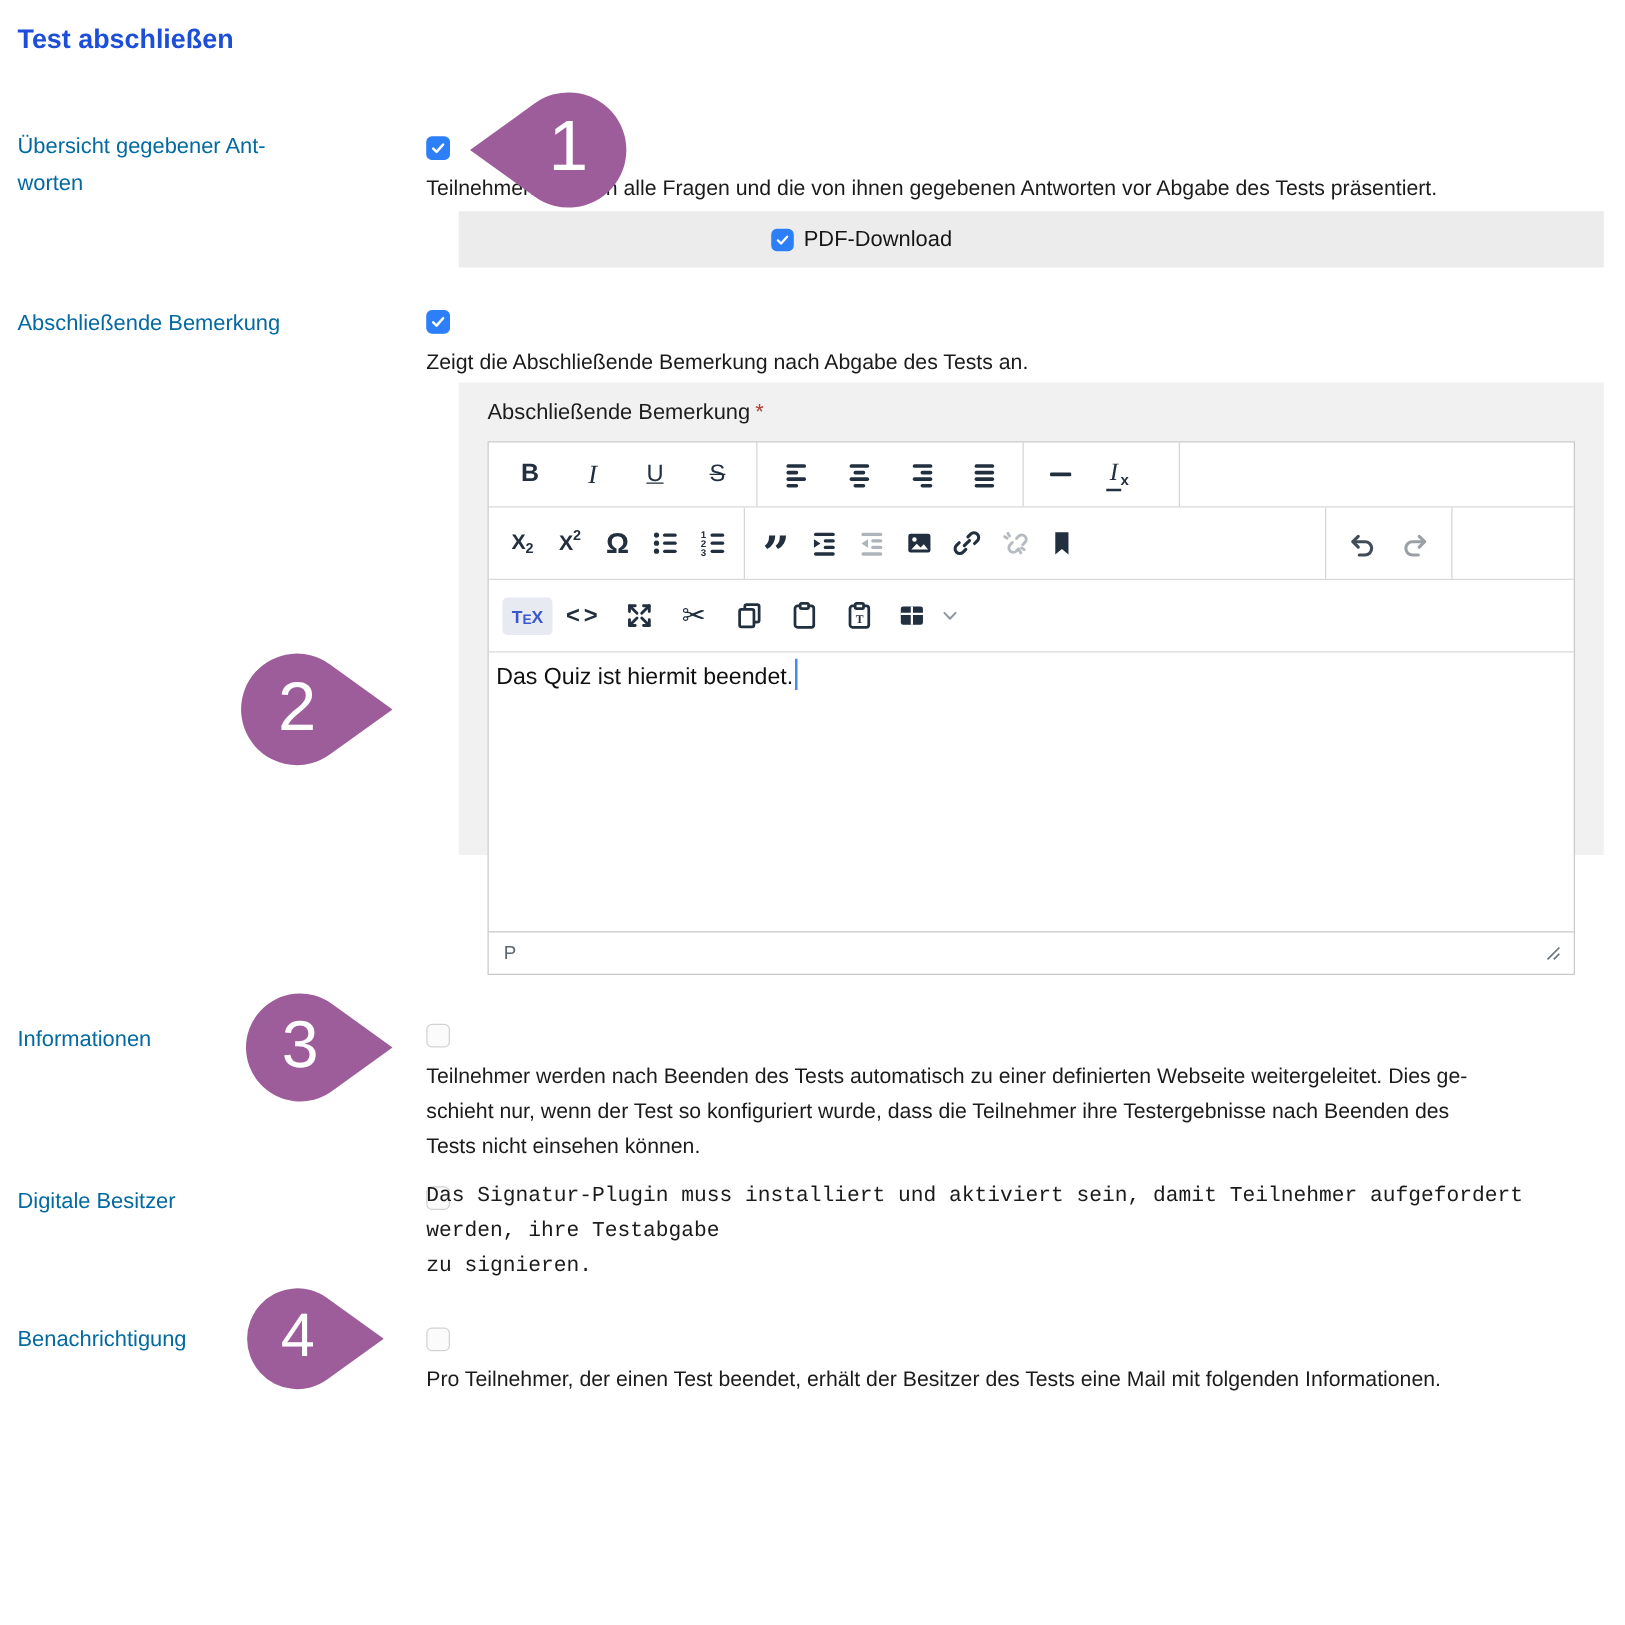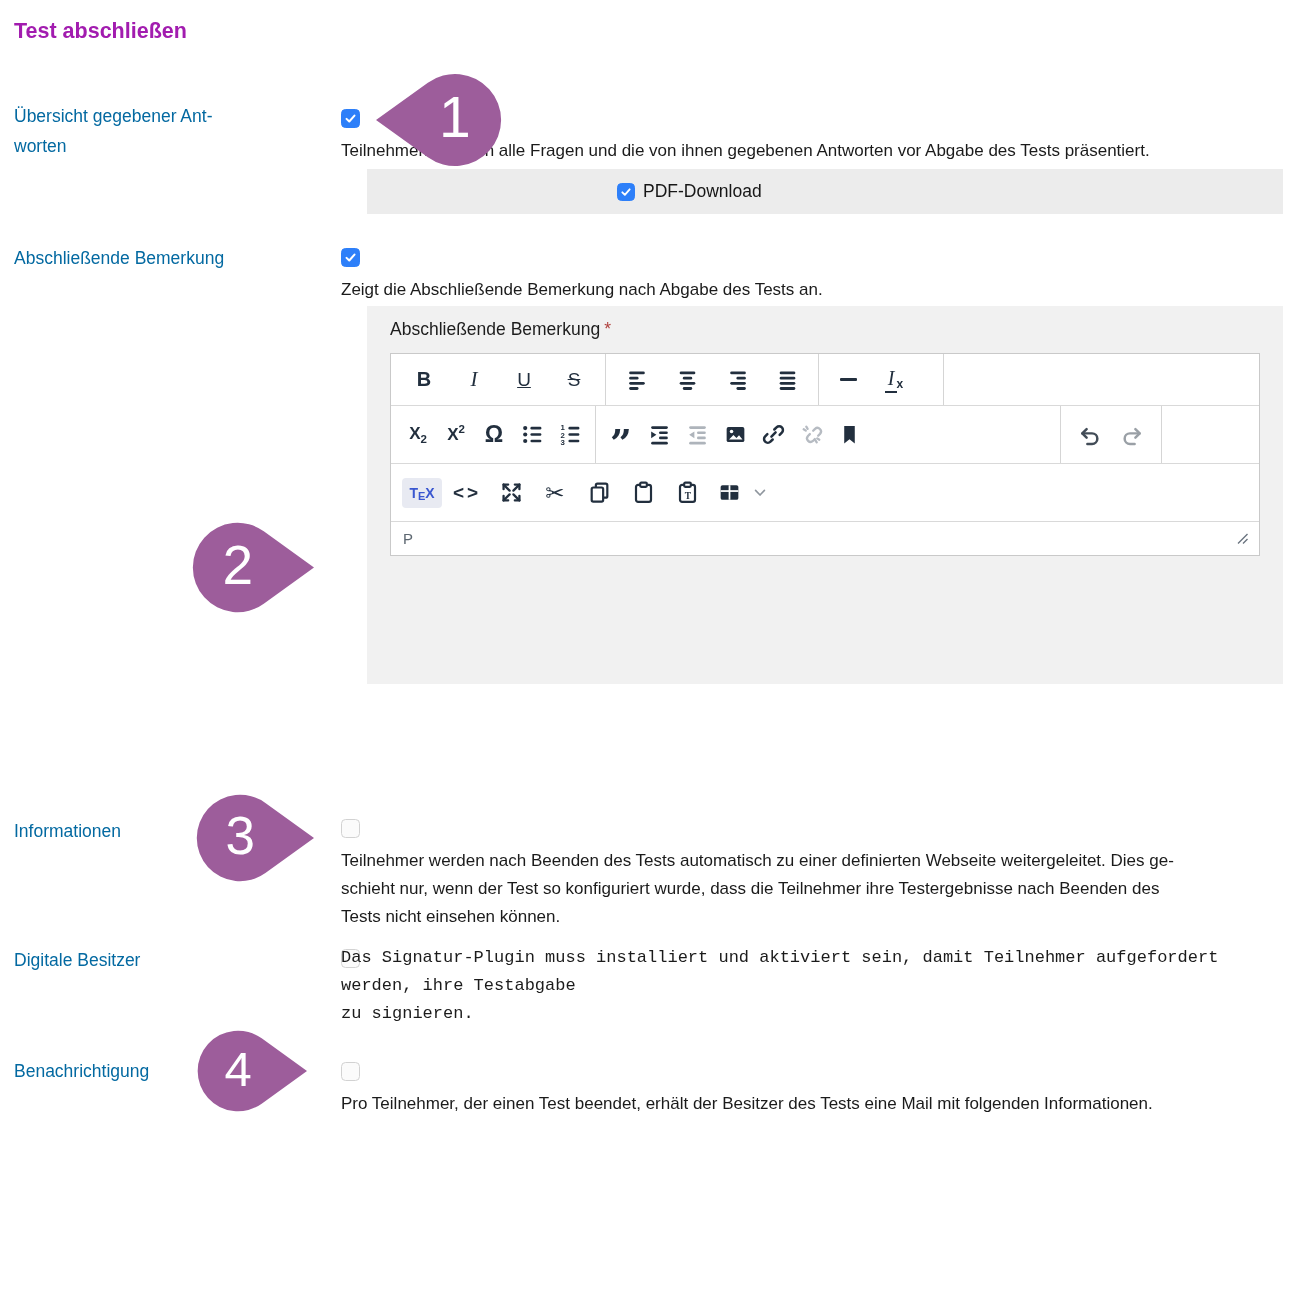--- a/index.html
+++ b/index.html
@@ -5,21 +5,21 @@
   * { margin:0; padding:0; box-sizing:border-box; }
   html,body { background:#fff; }
   body {
     width:1300px; height:1300px; position:relative; overflow:hidden;
     font-family:"Liberation Sans","DejaVu Sans",sans-serif;
     color:#1b1b1b;
   }
   .abs { position:absolute; }
 
   
-  .page-title { left:14px; top:19px; font-size:21.5px; font-weight:700; color:#a21caf; }
+  .page-title { left:14px; top:19px; font-size:21.5px; font-weight:700; color:#1d4ed8; }
   .flabel { left:14px; font-size:17.5px; line-height:30px; color:#0369a1; white-space:pre-line; }
   .desc   { left:341px; font-size:17px; line-height:28px; color:#1b1b1b; white-space:pre-line; width:952px; }
 
   
   .cbx {
     width:19px; height:19px; border-radius:4.5px; background:#fbfbfb;
     border:1px solid #d2d2d2; display:flex; align-items:center; justify-content:center;
     cursor:pointer; flex:0 0 auto;
   }
   .cbx.checked { background:#2d7ff9; border-color:#2d7ff9; }
@@ -353,20 +353,23 @@
             <line x1="12" y1="5" x2="12" y2="19" stroke="#fff" stroke-width="1.7"></line>
           </svg>
       </button>
       <button class="tbtn" style="width:22px;">
         <svg width="12" height="8" viewBox="0 0 13 9">
             <polyline points="1.5,1.5 6.5,6.8 11.5,1.5" fill="none" stroke="#8f969e" stroke-width="1.8" stroke-linecap="round" stroke-linejoin="round"></polyline>
           </svg>
       </button>
     </div>
 
+    <div class="edit-area">
+      <span>Das Quiz ist hiermit beendet.</span><span class="caret"></span>
+    </div>
 
     <div class="statusbar">
       <span class="status-path">P</span>
       <svg width="13" height="13" viewBox="0 0 13 13" style="cursor:nwse-resize;">
           <path d="M11.5 2 L2 11.5 M11.5 7 L7 11.5" stroke="#6b7580" stroke-width="1.4" fill="none"></path>
         </svg>
     </div>
   </div>
 </div>
 

